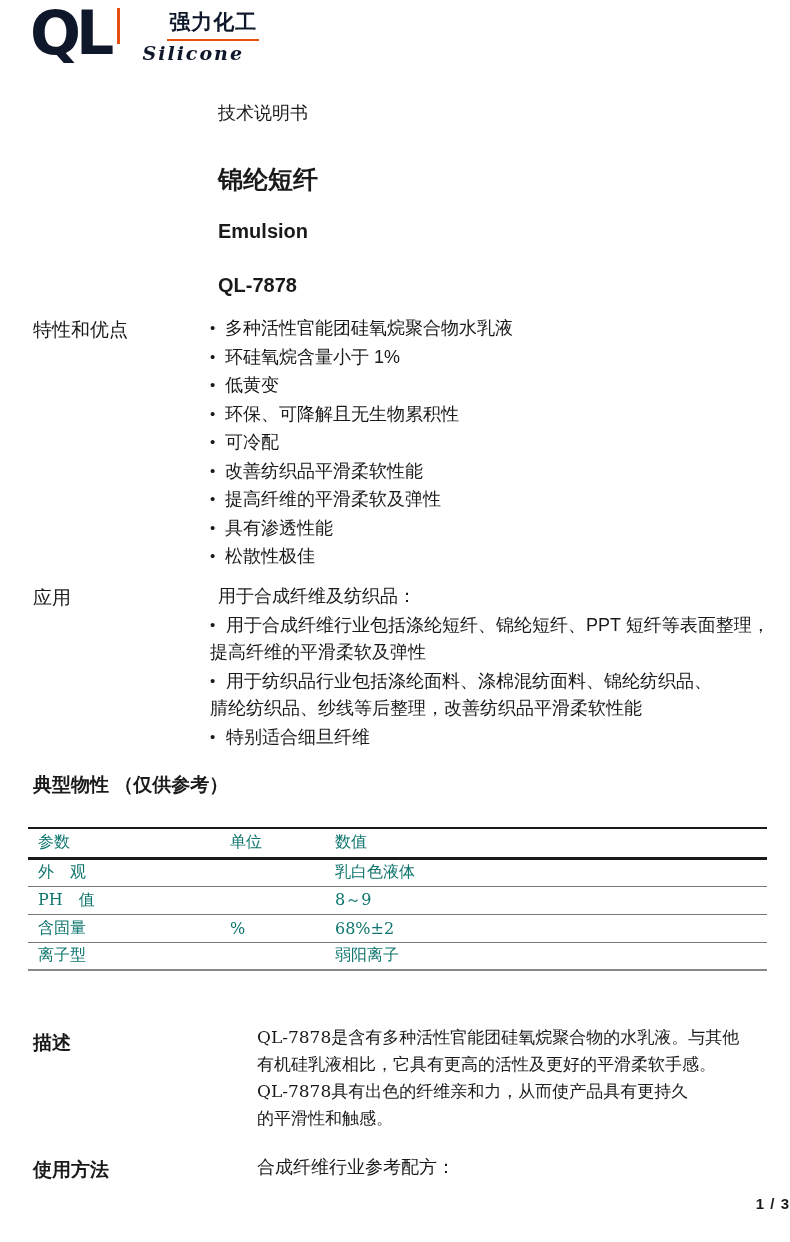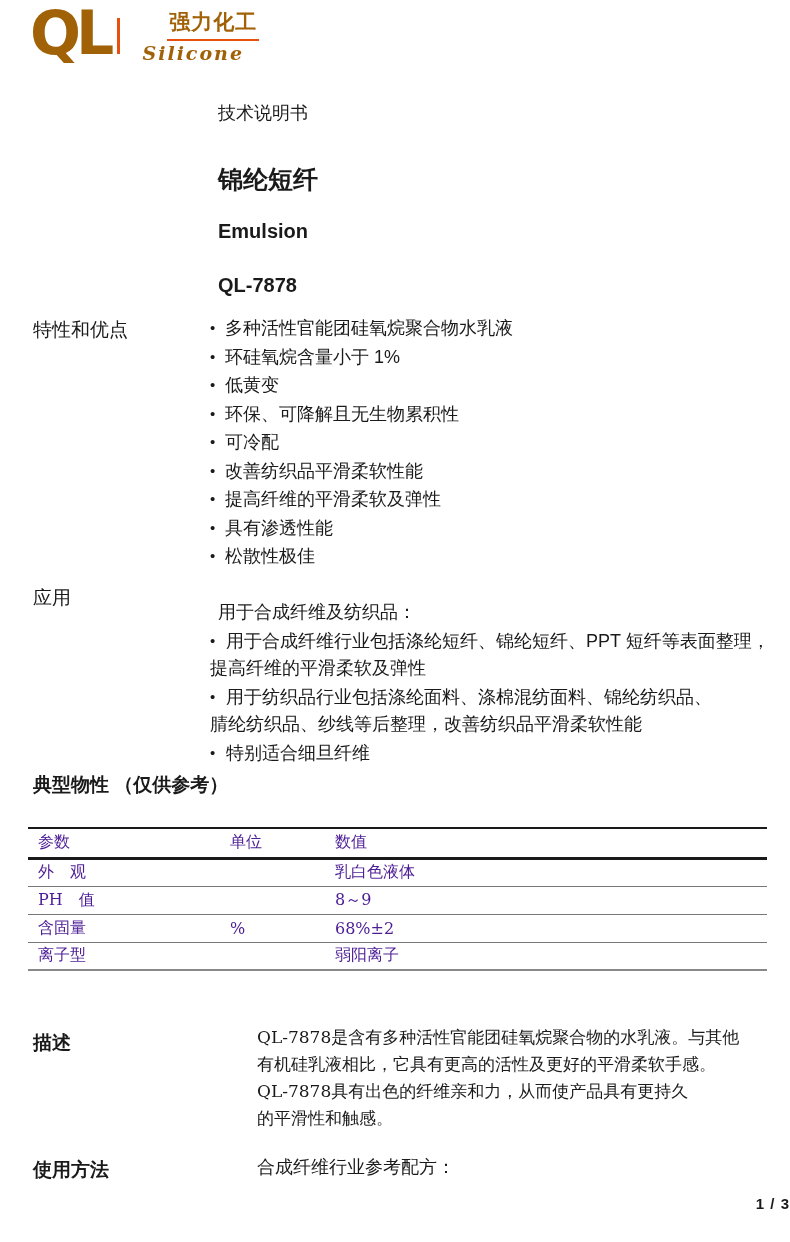--- a/index.html
+++ b/index.html
@@ -6,21 +6,21 @@
   html, body { width:790px; height:1242px; background:#ffffff; }
   body {
     position:relative;
     font-family:"Liberation Sans","DejaVu Sans",sans-serif;
     color:#1a1a1a;
     overflow:hidden;
   }
   .abs { position:absolute; }
 
   
-  .logo { left:30px; top:2px; display:flex; align-items:center; color:#a16207; }
+  .logo { left:30px; top:2px; display:flex; align-items:flex-start; color:#0f172a; }
   .logo-monogram {
     font-family:"DejaVu Sans",sans-serif;
     font-size:60px; font-weight:800; line-height:62px; letter-spacing:-5px;
   }
   .logo-divider { width:3px; height:36px; background:#E8500F; margin:6px 7px 0 8px; }
   .logo-names { padding-top:6px; }
   .logo-cn {
     font-size:21px; font-weight:bold; letter-spacing:1px;
     border-bottom:2px solid #E8500F; padding:0 2px 3px 2px; white-space:nowrap;margin-left:40px;
   }
@@ -42,29 +42,29 @@
 
   
   .feature-list { left:210px; top:314px; list-style:none; }
   .feature-list li { line-height:27.5px; font-size:18px; white-space:nowrap; }
   .blt { display:inline-block; width:15px; font-size:15px; vertical-align:1px; }
 
   
   .app-block { left:210px; top:583px; }
   .app-line  { line-height:27.5px; font-size:18px; white-space:nowrap; }
   .app-line .blt { width:16px; }
-  .app-indent { padding-left:8px;margin-top:16px; }
+  .app-indent { padding-left:8px; }
 
   
   .props-heading { top:772px; font-size:19px; }
   table.props {
     position:absolute; left:28px; top:827px; width:739px;
     border-collapse:collapse; table-layout:fixed;
     font-family:"DejaVu Serif","Liberation Serif",serif;
-    font-size:16px; color:#4c1d95;
+    font-size:16px; color:#0f766e;
     border-top:2px solid #1a1a1a;
   }
   table.props thead tr { height:30px; border-bottom:3px solid #1a1a1a; }
   table.props tbody tr { height:28px; border-bottom:1.5px solid #777; }
   table.props tbody tr:last-child { border-bottom:2px solid #888; }
   table.props td, table.props th {
     text-align:left; font-weight:normal; vertical-align:middle;
     white-space:nowrap; overflow:hidden;
   }
   table.props .c1 { padding-left:10px; }

